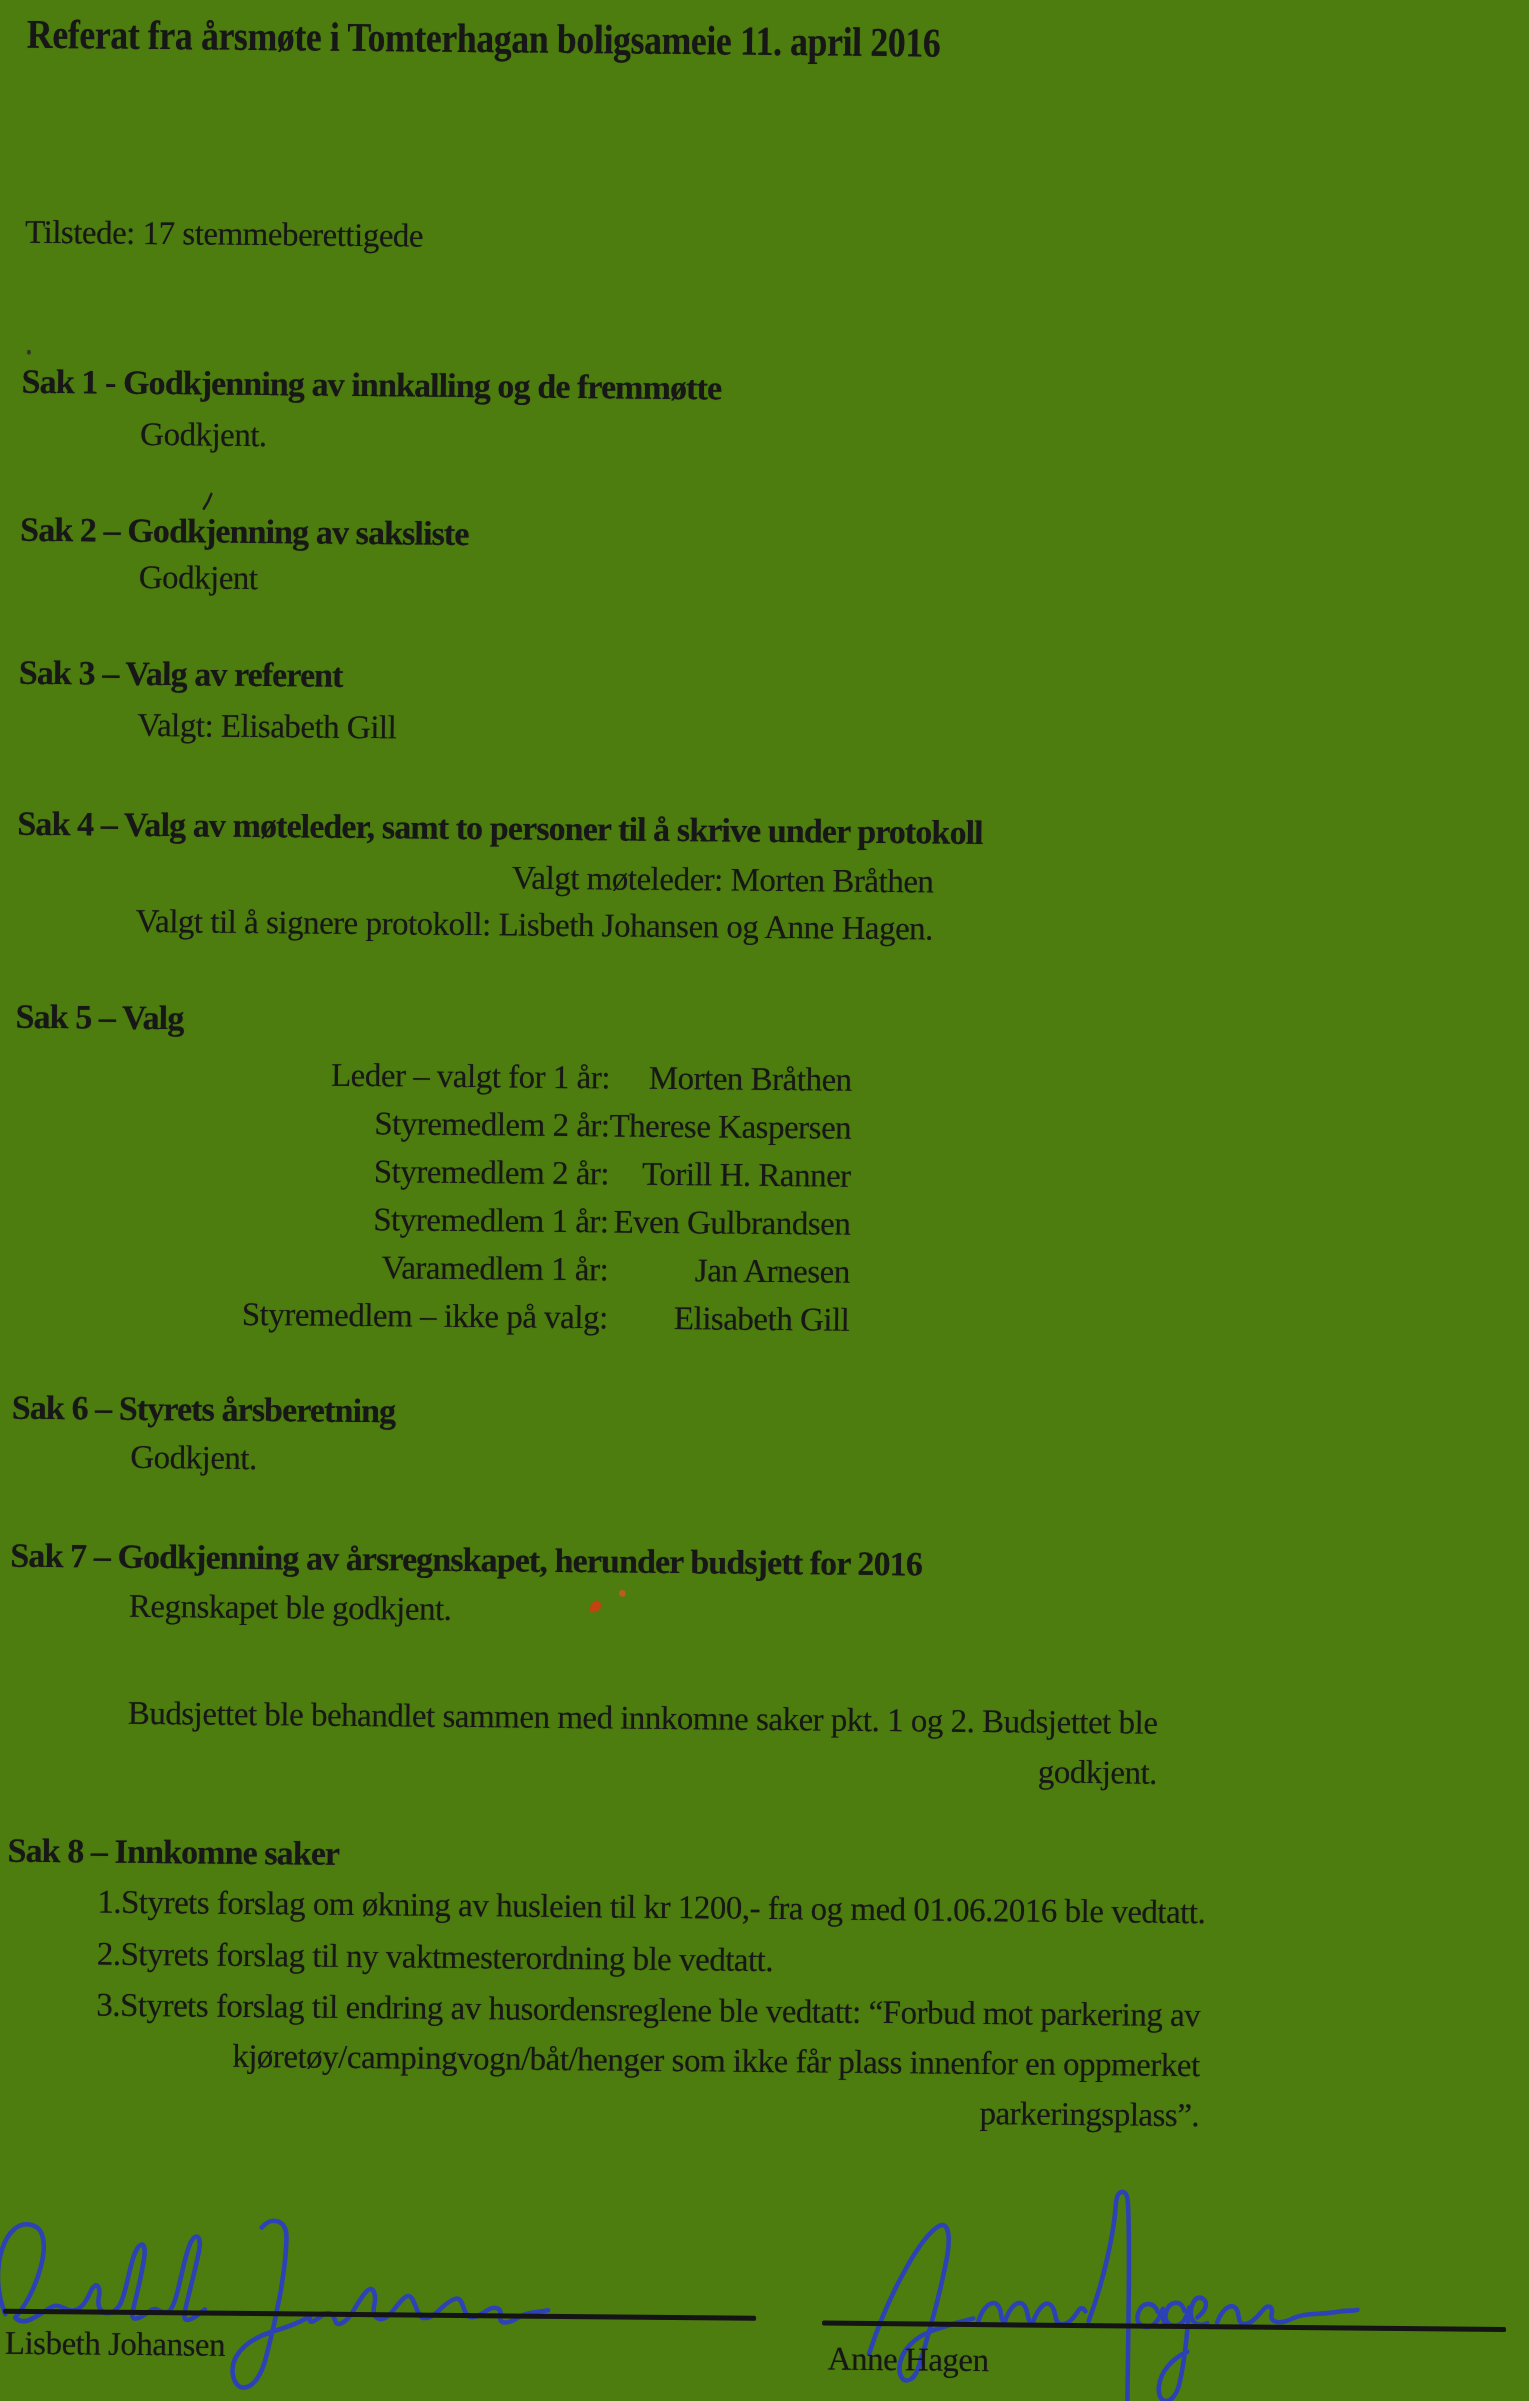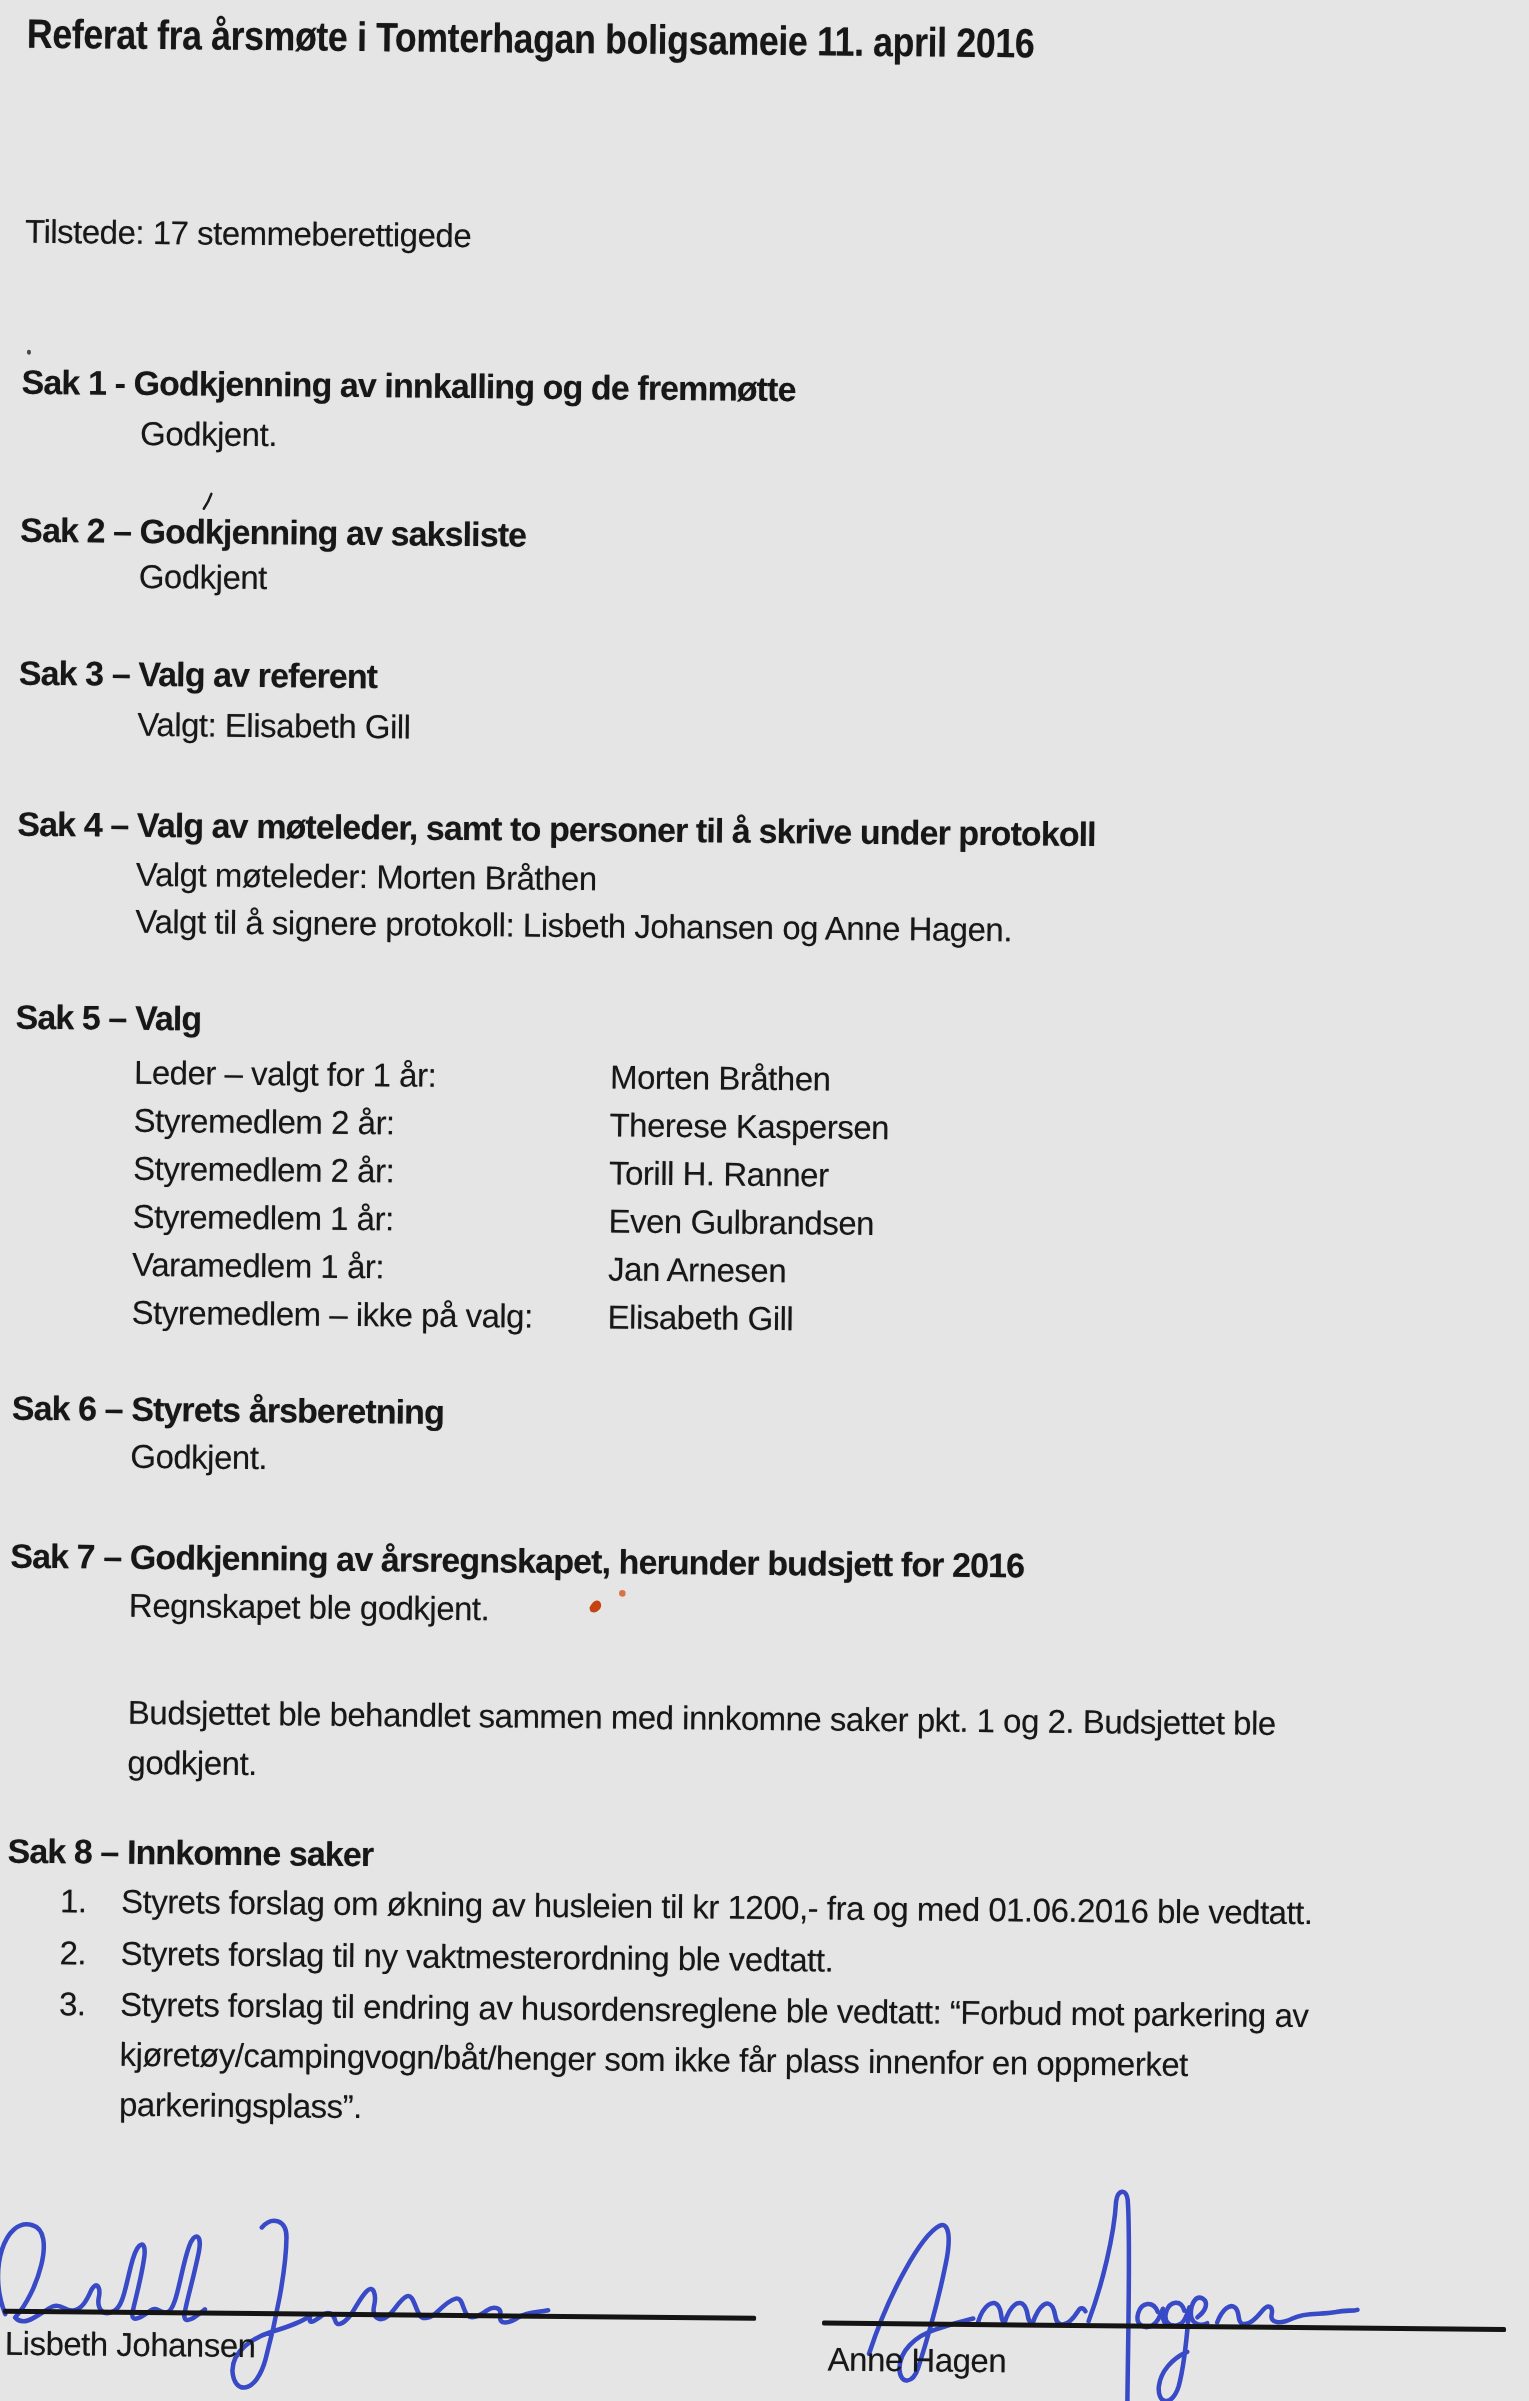--- a/index.html
+++ b/index.html
@@ -1,19 +1,20 @@
 <!DOCTYPE html>
 <html style="font-size:13.2px"><head>
 <meta charset="utf-8">
 <style>
   html,body{margin:0;padding:0;background:#ffffff;}
   .page{
-    position:relative;width:1530px;height:2401px;background:#e5e5e5;
-    overflow:hidden;font-family:Liberation Sans, sans-serif;
+    position:relative;width:1530px;height:2401px;background:#4d7c0f;
+    overflow:hidden;font-family:Liberation Serif, serif;
     color:#171717;
+    text-align:right;
   }
   .sheet{position:absolute;left:0;top:0;right:0;bottom:0;transform:rotate(0.55deg);transform-origin:50px 33px;}
   .t{position:absolute;white-space:nowrap;text-shadow:0 0 0.8px rgba(15,15,15,.45);}
   .title{
     font-size:41px;font-weight:700;letter-spacing:-0.4px;margin:0;
     transform:scaleX(.87);transform-origin:left top;line-height:48px;
   }
   .heading{font-size:34px;font-weight:700;letter-spacing:-0.9px;line-height:40px;}
   .bodyline{font-size:33px;letter-spacing:-0.5px;line-height:40px;}
   .multiline{font-size:33px;letter-spacing:-0.5px;line-height:47px;}

